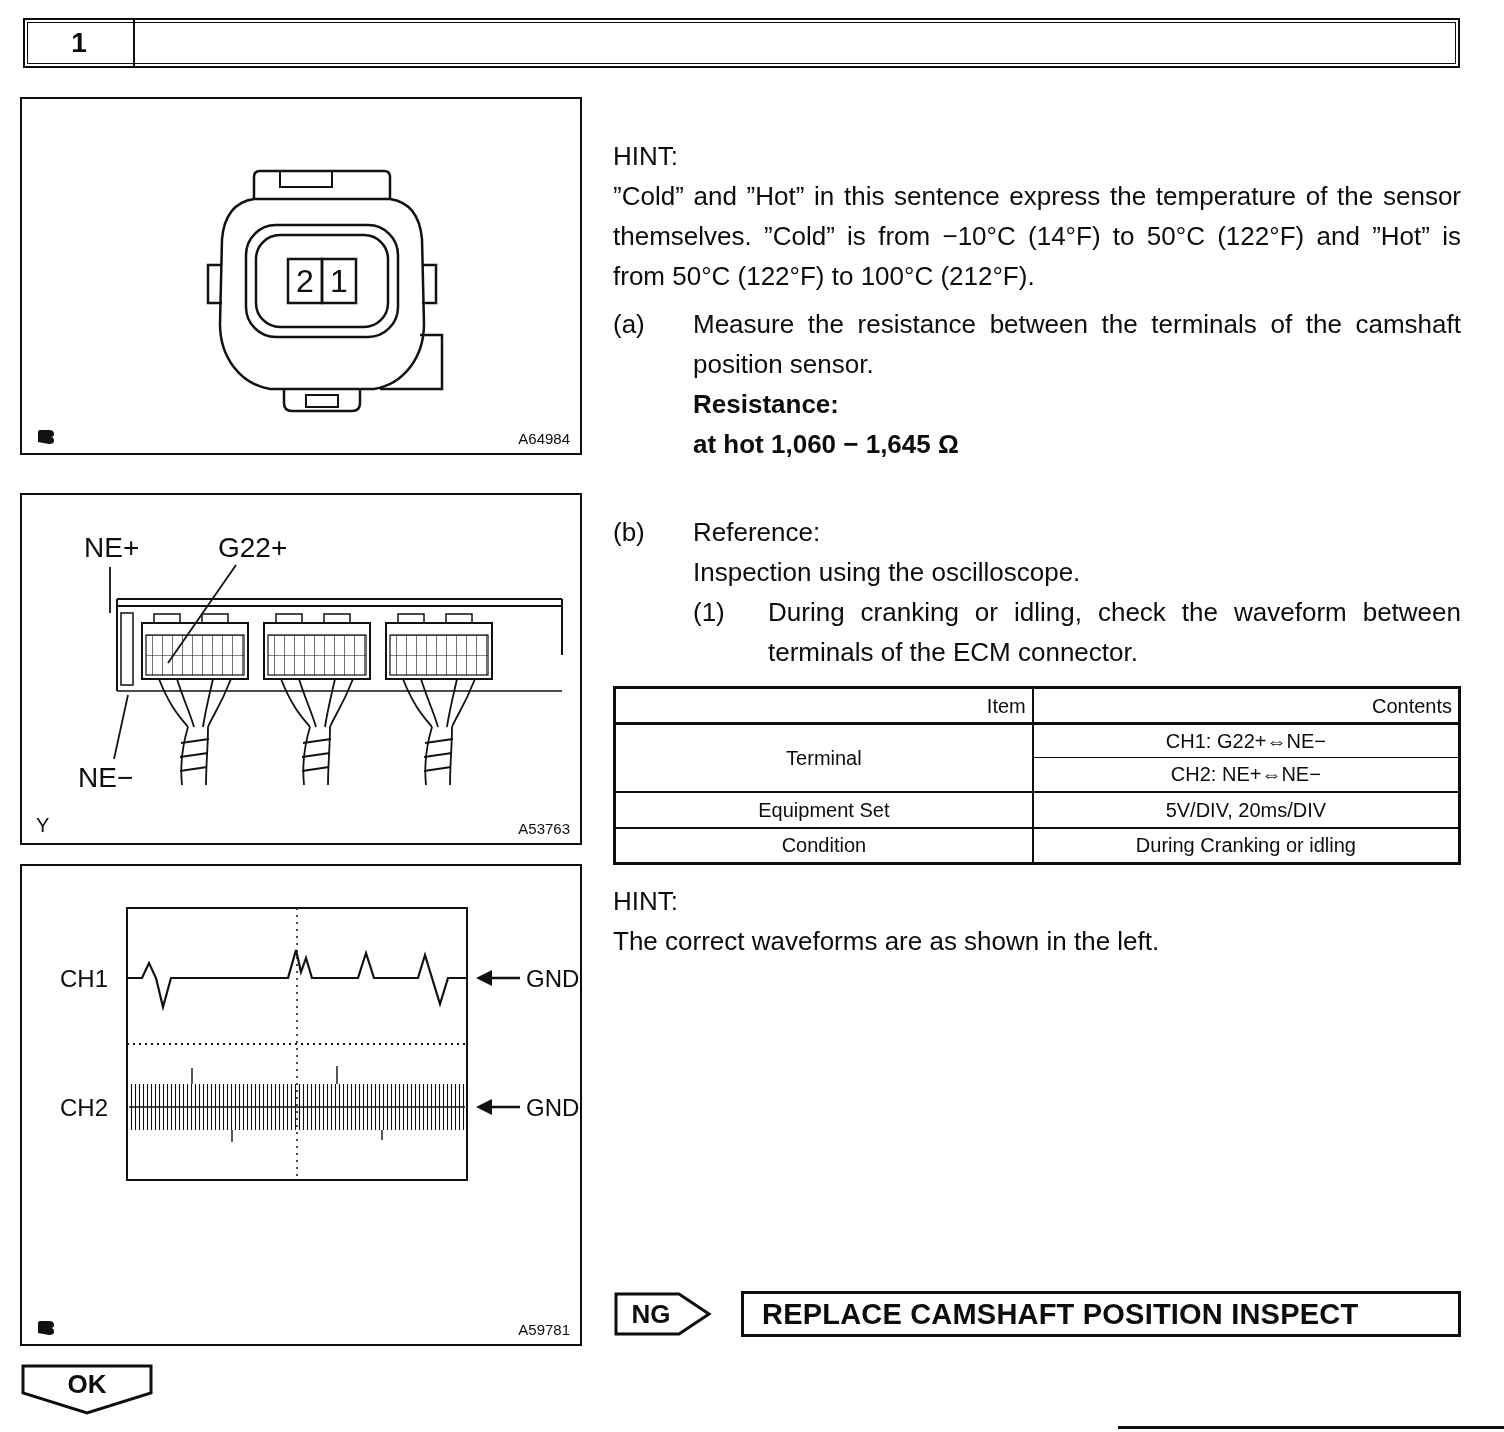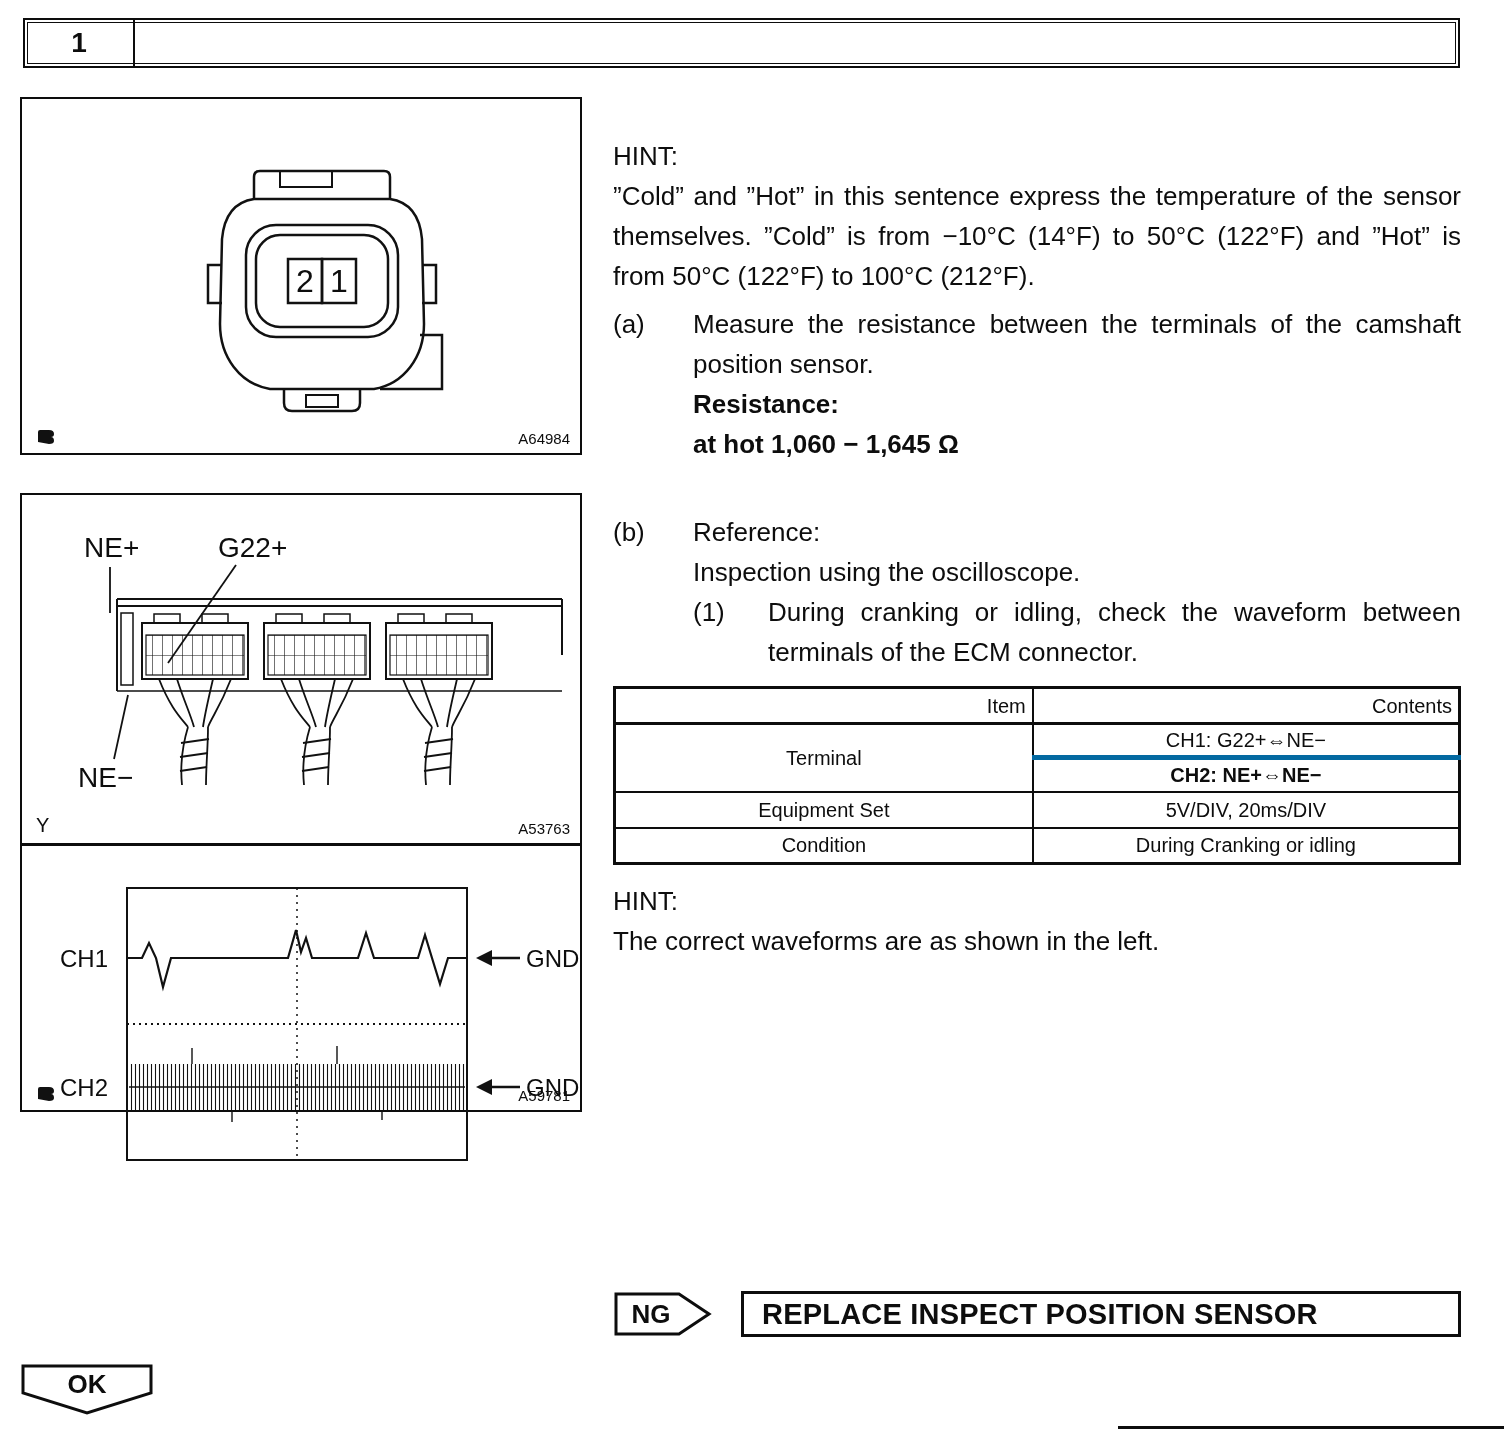--- a/index.html
+++ b/index.html
@@ -24,21 +24,21 @@
   }
   .step-title {
     flex:1; display:flex; align-items:center; padding-left:24px;
     font-weight:bold; font-size:30px; letter-spacing:.3px;
   }
 
   
   .figure { position:absolute; left:20px; width:562px; border:2.5px solid #0d0d0d; background:#fff; }
   .fig-connector { top:97px;  height:358px; }
   .fig-ecm       { top:493px; height:352px; }
-  .fig-scope     { top:844px; height:268px; }
+  .fig-scope     { top:864px; height:482px; }
   .figure svg { display:block; }
   .fig-code  { position:absolute; right:10px; bottom:6px; font-size:15px; }
   .fig-corner{ position:absolute; left:14px;  bottom:6px; font-size:20px; }
   .stamp     { position:absolute; left:14px;  bottom:9px; line-height:0; }
   svg text { font-family:"Liberation Sans", sans-serif; fill:#0d0d0d; }
 
   
   .right-col { position:absolute; left:613px; top:92px; width:848px; font-size:26px; line-height:40px;margin-top:44px; }
   .para { text-align:justify; }
   .step-item { display:flex; align-items:flex-start; }
@@ -55,21 +55,21 @@
     border-collapse:collapse; border:3px solid #0d0d0d;
     font-size:20px; line-height:24px;
   }
   .spec-table th, .spec-table td {
     border:2px solid #0d0d0d; text-align:center; vertical-align:middle;
     height:36px; padding:2px 6px; font-weight:normal;
   }
   .spec-table th { border-bottom:3px solid #0d0d0d;text-align:right; }
   .spec-table .item-col { width:49.5%; }
   .spec-table tr.t1 td.cdiv { border-bottom:1px solid #0d0d0d; height:34px; }
-  .spec-table tr.t2 td.cdiv { border-top:5px solid #0369a1; height:34px;font-weight:bold; }
+  .spec-table tr.t2 td.cdiv { border-top:1px solid #0369a1; height:34px; }
 
   .hint2-label { margin-top:16px; }
 
   
   .ng-row { position:absolute; left:613px; top:1291px; width:848px; height:46px; display:flex; align-items:center; }
   .ng-arrow { flex:none; line-height:0; }
   .ng-action {
     margin-left:28px; flex:1; height:46px; border:3px solid #0d0d0d;
     display:flex; align-items:center; padding-left:18px;
     font-weight:bold; font-size:29px; letter-spacing:.2px; background:#fff;
@@ -261,21 +261,21 @@
     <div>The correct waveforms are as shown in the left.</div>
   </div>
 
   <div class="ng-row">
     <span class="ng-arrow">
       <svg width="100" height="46" viewBox="0 0 100 46">
         <polygon points="3,3 66,3 96,23 66,43 3,43" fill="#fff" stroke="#0d0d0d" stroke-width="3"></polygon>
         <text x="38" y="32" font-size="26" font-weight="bold" text-anchor="middle">NG</text>
       </svg>
     </span>
-    <div class="ng-action">REPLACE INSPECT POSITION SENSOR</div>
+    <div class="ng-action">REPLACE CAMSHAFT POSITION INSPECT</div>
   </div>
 
   <span class="ok-shape">
     <svg width="134" height="54" viewBox="0 0 134 54">
       <polygon points="3,3 131,3 131,30 67,50 3,30" fill="#fff" stroke="#0d0d0d" stroke-width="3"></polygon>
       <text x="67" y="30" font-size="26" font-weight="bold" text-anchor="middle">OK</text>
     </svg>
   </span>
 
   <div class="edge-line"></div>

